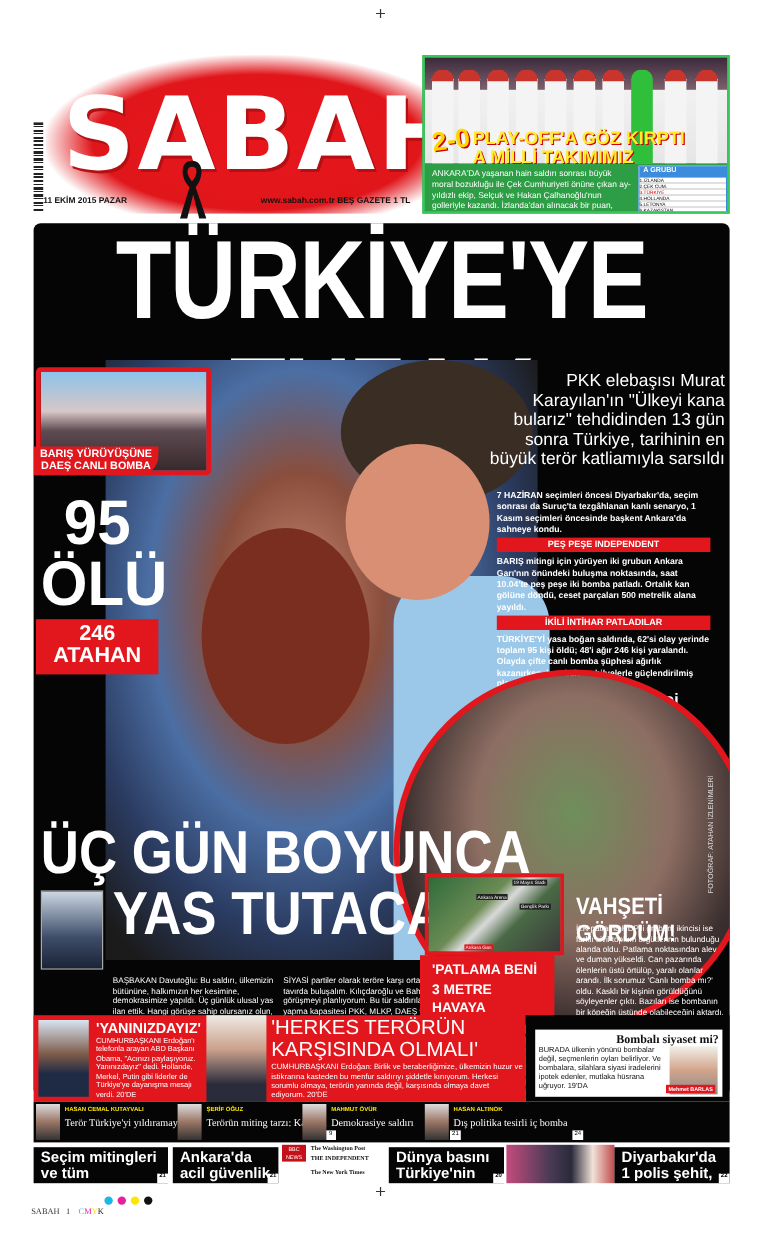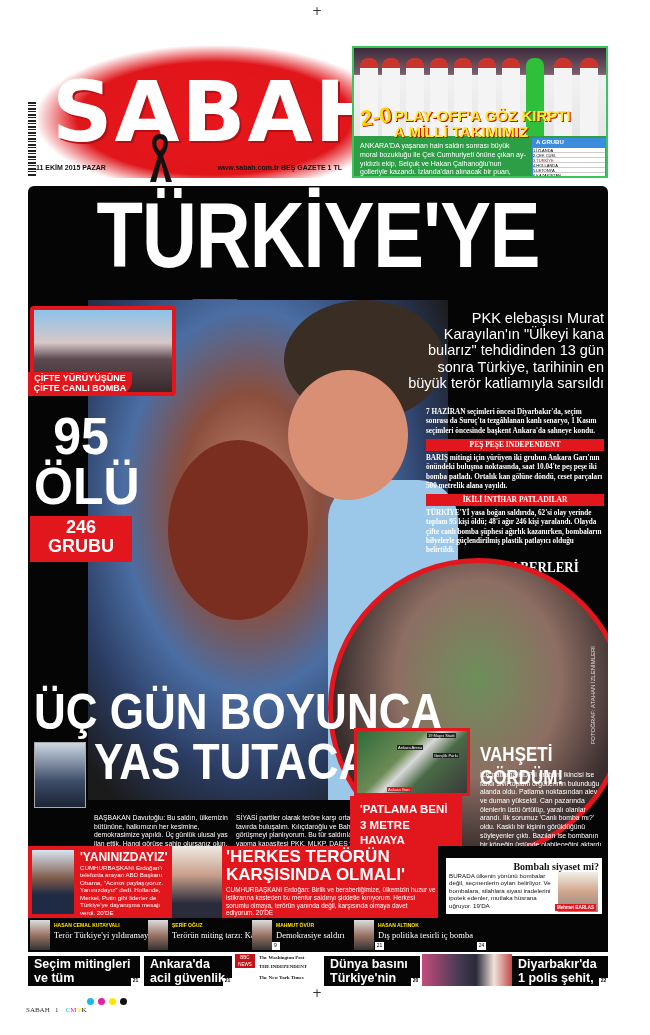--- a/index.html
+++ b/index.html
@@ -40,21 +40,21 @@
      font-family:"Liberation Sans", sans-serif; transform: scaleY(1.22); transform-origin: top; letter-spacing:-1px; line-height:1.05; }
 
   .photo { position:absolute; left:60px; top:114px; width:360px; height:500px;
      background: radial-gradient(ellipse at 45% 40%, #c98a72 0%, #8a4e3d 25%, #4b6ea3 45%, #2b3c62 65%, #1b1b1b 85%); }
   .photo-hair { position:absolute; left:196px; top:0; width:160px; height:120px; border-radius:50%; background:#3a2d24; }
   .photo-face { position:absolute; left:200px; top:70px; width:120px; height:130px; border-radius:50%; background:#d88f74; }
   .photo-woman { position:absolute; left:80px; top:140px; width:140px; height:180px; border-radius:50%; background:#7a2e1f; }
   .photo-shirt { position:absolute; left:240px; top:180px; width:130px; height:320px; background:#9bc8e8; border-radius:40px 40px 0 0; }
 
   .lead { position:absolute; left:372px; top:124px; width:204px; text-align:right; font-size:14.5px; line-height:1.12; color:#fff; }
-  .story { position:absolute; left:398px; top:222px; width:178px; font-size:7.2px; line-height:1.3; color:#fff; font-weight:bold;font-family:Liberation Serif, serif; }
+  .story { position:absolute; left:386px; top:222px; width:178px; font-size:7.2px; line-height:1.3; color:#fff; font-weight:bold; }
   .sub-bar { background:#e2171e; color:#fff; text-align:center; font-size:7.5px; font-weight:bold; margin:3px 0; padding:1px 0; }
   .teror { text-align:center; font-size:13px; font-weight:900; margin-top:3px; transform:scaleY(1.2); }
   .sayfa { text-align:center; font-size:8px; font-weight:bold; margin-top:2px; }
 
   .inset1 { position:absolute; left:2px; top:120px; width:146px; height:90px; border:4px solid #e2171e; border-radius:4px;
      background: linear-gradient(180deg,#8cc3ea 0%,#d7c7c7 40%,#5d4a52 60%,#372a2b 100%); }
   .inset1-cap { position:absolute; left:0; top:186px; width:104px; background:#e2171e; color:#fff; text-align:center;
      font-size:9px; font-weight:900; line-height:1.1; padding:2px 0; border-radius:0 0 16px 0; }
   .dead { position:absolute; left:6px; top:228px; width:94px; text-align:center; font-size:50px; font-weight:900; line-height:0.95; color:#fff; transform:scaleY(1.05); }
   .wounded { position:absolute; left:2px; top:330px; width:102px; height:46px; background:#e2171e; text-align:center; font-size:18px; font-weight:900; line-height:1.05; padding-top:2px; }
@@ -79,21 +79,21 @@
   .vah-title { position:absolute; left:452px; top:558px; font-size:17px; font-weight:900; color:#fff; transform:scaleY(1.15); transform-origin:top; }
   .vah-body { position:absolute; left:452px; top:585px; width:126px; font-size:6.8px; line-height:1.28; color:#fff; }
   .vah-by { position:absolute; left:454px; top:698px; font-size:6.2px; font-weight:bold; color:#fff; }
 
   
   .red-band { left:28px; top:846px; width:410px; height:72px; background:#e2171e; }
   .obama-img { position:absolute; left:4px; top:4px; width:42px; height:64px; background:linear-gradient(180deg,#d8e4f2 0%,#7c5a49 45%,#1f2a44 70%); }
   .yan-title { position:absolute; left:52px; top:4px; font-size:12px; font-weight:900; color:#fff; }
   .yan-body { position:absolute; left:52px; top:18px; width:88px; font-size:6.2px; line-height:1.2; color:#fff; }
   .erdogan-img { position:absolute; left:144px; top:0; width:50px; height:72px; background:linear-gradient(180deg,#efe9e3 0%,#c9a08b 40%,#2a2c3c 80%); }
-  .herkes-title { position:absolute; left:198px; top:2px; font-size:17px; font-weight:700; line-height:1.05; color:#fff; }
+  .herkes-title { position:absolute; left:198px; top:2px; font-size:17px; font-weight:400; line-height:1.05; color:#fff; }
   .herkes-body { position:absolute; left:198px; top:40px; width:210px; font-size:6.4px; line-height:1.22; color:#fff; }
 
   .right-bottom { left:438px; top:846px; width:170px; height:72px; background:#050505; }
   .bomb-box { position:absolute; left:8px; top:12px; width:156px; height:56px; background:#fff; color:#111; padding:3px; }
   .bomb-title { font-family:"Liberation Serif", serif; font-size:10px; font-weight:bold; text-align:right; }
   .bomb-body { font-size:6.2px; line-height:1.2; width:102px; }
   .barlas-img { position:absolute; right:4px; top:14px; width:40px; height:40px; background:linear-gradient(180deg,#f1efe8 0%,#d2a48b 50%,#8a8a8a 100%); }
   .barlas-tag { position:absolute; right:6px; top:46px; background:#e2171e; color:#fff; font-size:4.5px; padding:1px 2px; font-weight:bold; }
 
   
@@ -184,28 +184,28 @@
     <p>7 HAZİRAN seçimleri öncesi Diyarbakır'da, seçim sonrası da Suruç'ta tezgâhlanan kanlı senaryo, 1 Kasım seçimleri öncesinde başkent Ankara'da sahneye kondu.</p>
     <div class="sub-bar">PEŞ PEŞE INDEPENDENT</div>
     <p>BARIŞ mitingi için yürüyen iki grubun Ankara Garı'nın önündeki buluşma noktasında, saat 10.04'te peş peşe iki bomba patladı. Ortalık kan gölüne döndü, ceset parçaları 500 metrelik alana yayıldı.</p>
     <div class="sub-bar">İKİLİ İNTİHAR PATLADILAR</div>
     <p>TÜRKİYE'Yİ yasa boğan saldırıda, 62'si olay yerinde toplam 95 kişi öldü; 48'i ağır 246 kişi yaralandı. Olayda çifte canlı bomba şüphesi ağırlık kazanırken, bombaların bilyelerle güçlendirilmiş plastik patlayıcı olduğu belirtildi.</p>
     <div class="teror">TERÖR HABERLERİ</div>
     <div class="sayfa">SAYFA 18-19-20-21'DE</div>
   </div>
 
   <div class="inset1"></div>
-  <div class="inset1-cap">ÇİFTE YÜRÜYÜŞÜNE ÇİFTE CANLI BOMBA</div>
+  <div class="inset1-cap">BARIŞ YÜRÜYÜŞÜNE DAEŞ CANLI BOMBA</div>
   <div class="dead">
     <div>95</div>
     <div>ÖLÜ</div>
   </div>
   <div class="wounded">
     <div>246</div>
-    <div>GRUBU</div>
+    <div>ATAHAN</div>
   </div>
 
   <div class="circle"></div>
   <div class="credit">FOTOĞRAF: ATAHAN İZLENİMLERİ</div>
 
   <div class="h-mourn">
     <span>ÜÇ GÜN BOYUNCA</span>
     <span class="l2">YAS TUTACAĞIZ</span>
   </div>
   <div class="pm-photo"></div>

